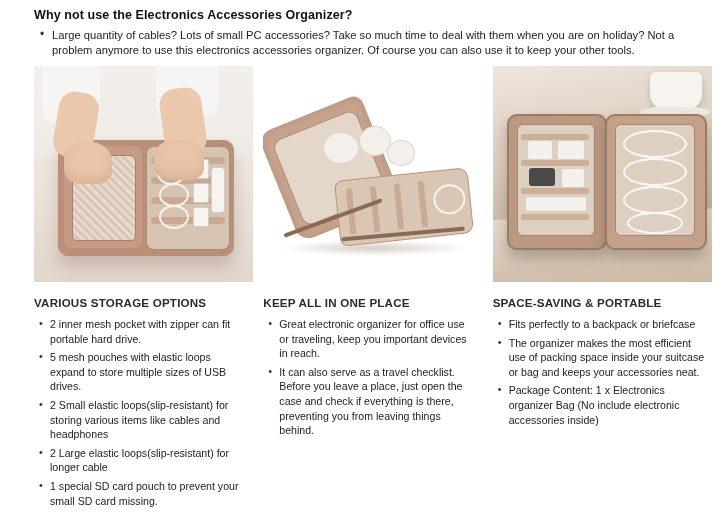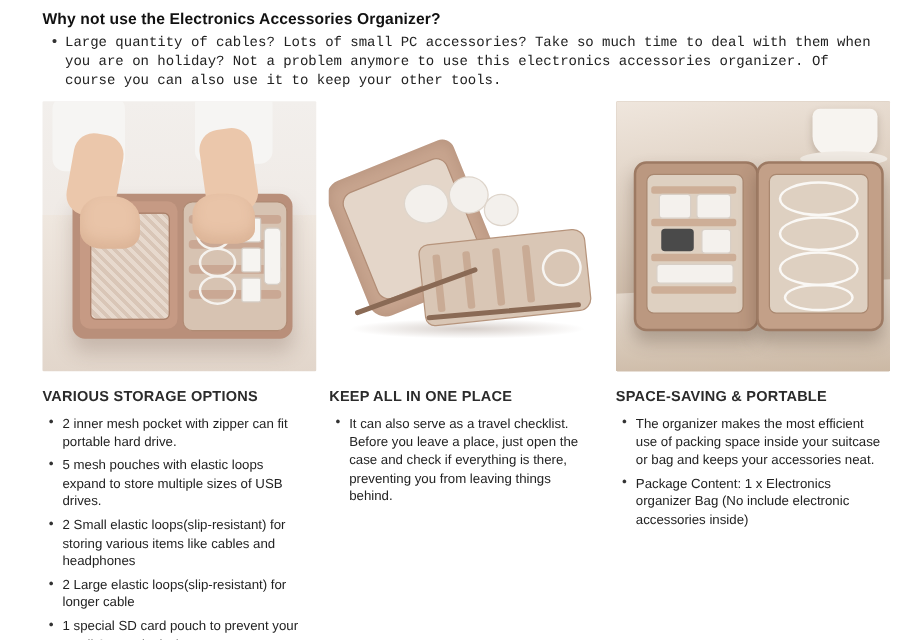--- a/index.html
+++ b/index.html
@@ -32,21 +32,20 @@
     margin: 0 0 8px 0;
     padding-left: 26px;
     list-style: none;
   }
   ul.intro li {
     position: relative;
     font-size: 11.2px;
     line-height: 15px;
     color: #222222;
     padding-right: 8px;
-    font-family: Liberation Mono, monospace;
   }
   ul.intro li::before {
     content: "\2022";
     position: absolute;
     left: -12px;
     top: -1px;
     font-size: 12px;
     color: #333;
   }
 
@@ -336,27 +335,29 @@
         <li>2 Small elastic loops(slip-resistant) for storing various items like cables and headphones</li>
         <li>2 Large elastic loops(slip-resistant) for longer cable</li>
         <li>1 special SD card pouch to prevent your small SD card missing.</li>
         <li>1 pocket under the mesh pocket for more items</li>
       </ul>
     </div>
 
     <div class="col">
       <h3>KEEP ALL IN ONE PLACE</h3>
       <ul>
+        <li>Great electronic organizer for office use or traveling, keep you important devices in reach.</li>
         <li>It can also serve as a travel checklist. Before you leave a place, just open the case and check if everything is there, preventing you from leaving things behind.</li>
       </ul>
     </div>
 
     <div class="col">
       <h3>SPACE-SAVING &amp; PORTABLE</h3>
       <ul>
+        <li>Fits perfectly to a backpack or briefcase</li>
         <li>The organizer makes the most efficient use of packing space inside your suitcase or bag and keeps your accessories neat.</li>
         <li>Package Content: 1 x Electronics organizer Bag (No include electronic accessories inside)</li>
       </ul>
     </div>
 
   </div>
 
 </div>
 
 </body></html>

